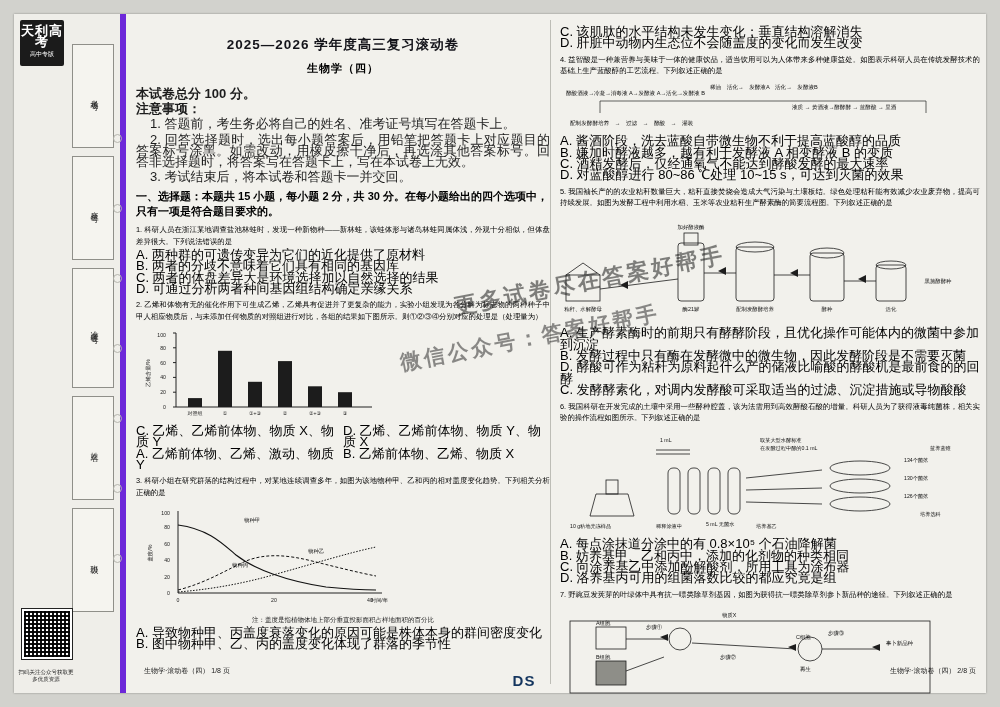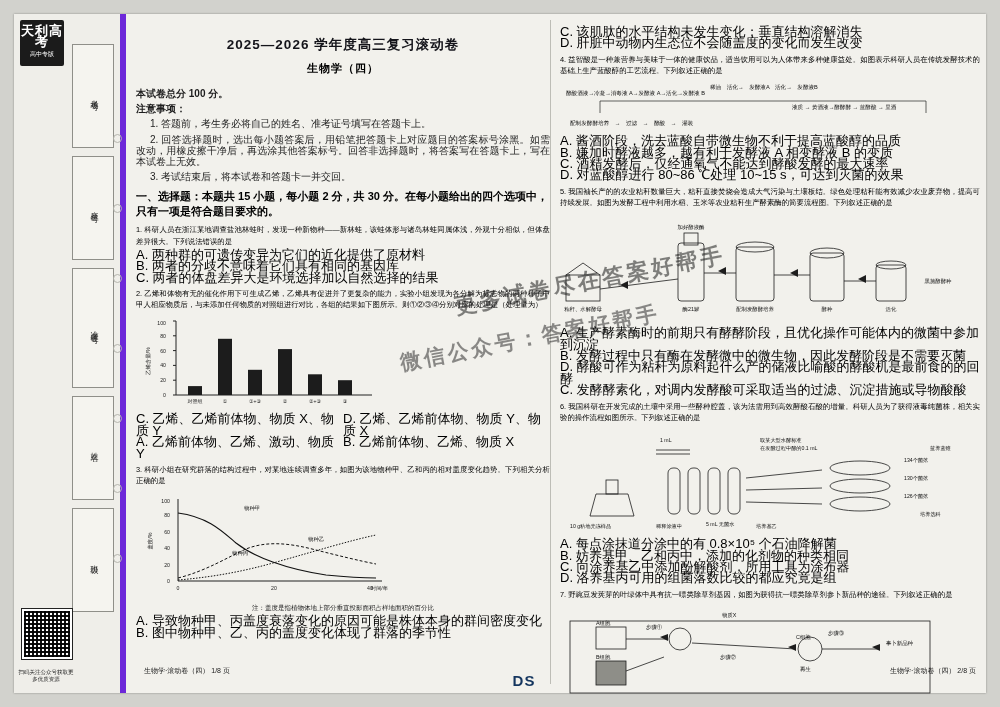--- a/index.html
+++ b/index.html
@@ -66,21 +66,21 @@
   .c1{position:absolute;left:8px;top:8px;width:414px;height:660px;margin-left:8px;}
   .c2{position:absolute;left:440px;top:8px;width:420px;height:660px;}
   .midline{position:absolute;left:430px;top:6px;width:1px;height:664px;background:#bdbdb6;}
   .title{
     text-align:center;font-size:13.5px;font-weight:bold;color:#14141a;
     letter-spacing:1px;margin-top:14px;
   }
   .subtitle{
     text-align:center;font-size:11px;font-weight:bold;margin-top:7px;letter-spacing:1px;
   }
-  .p{font-size:10px;line-height:11.2px;color:#1d1d1d;margin:4px 0 0 0;text-align:justify;}
+  .p{font-size:13px;line-height:11.2px;color:#1d1d1d;margin:4px 0 0 0;text-align:justify;}
   .p.ind{text-indent:14px;}
   .bold{font-weight:bold;}
   .secthead{font-size:11px;font-weight:bold;margin-top:7px;}
   .qnum{font-size:7.4px;line-height:11.2px;margin-top:5px;text-align:justify;}
   .opts{font-size:13px;line-height:11.4px;margin-top:2px;}
   .opts .row{display:flex;}
   .opts .row span{flex:1;}
   .fig{
     position:relative;margin:5px auto 2px auto;background:transparent;
   }
@@ -170,20 +170,21 @@
         <div class="p ind">2. 回答选择题时，选出每小题答案后，用铅笔把答题卡上对应题目的答案标号涂黑。如需改动，用橡皮擦干净后，再选涂其他答案标号。回答非选择题时，将答案写在答题卡上，写在本试卷上无效。</div>
         <div class="p ind">3. 考试结束后，将本试卷和答题卡一并交回。</div>
 
         <div class="secthead">一、选择题：本题共 15 小题，每小题 2 分，共 30 分。在每小题给出的四个选项中，只有一项是符合题目要求的。</div>
 
         <div class="qnum">1. 科研人员在浙江某地调查盐池林蛙时，发现一种新物种——新林蛙，该蛙体形与诸岛林蛙同属体浅，外观十分相似，但体盘差异很大。下列说法错误的是</div>
         <div class="opts">
           <div>A. 两种群的可遗传变异为它们的近化提供了原材料</div>
           <div>B. 两者的分歧不意味着它们具有相同的基因库</div>
           <div>C. 两者的体盘差异大是环境选择加以自然选择的结果</div>
+          <div>D. 可通过分析两者种间基因组结构确定亲缘关系</div>
         </div>
 
         <div class="qnum">2. 乙烯和体物有无的催化作用下可生成乙烯，乙烯具有促进并了更复杂的能力，实验小组发现为各分解为标志物的两种种子中甲人相应物质后，与未添加任何物质的对照组进行对比，各组的结果如下图所示。则①②③④分别对应的处理是（处理量为）</div>
 
         <div class="fig">
           <svg width="250" height="96" viewBox="0 0 250 96">
 
             <line x1="40" y1="6" x2="40" y2="80" stroke="#222" stroke-width="1"></line>
             <line x1="40" y1="80" x2="236" y2="80" stroke="#222" stroke-width="1"></line>
 

